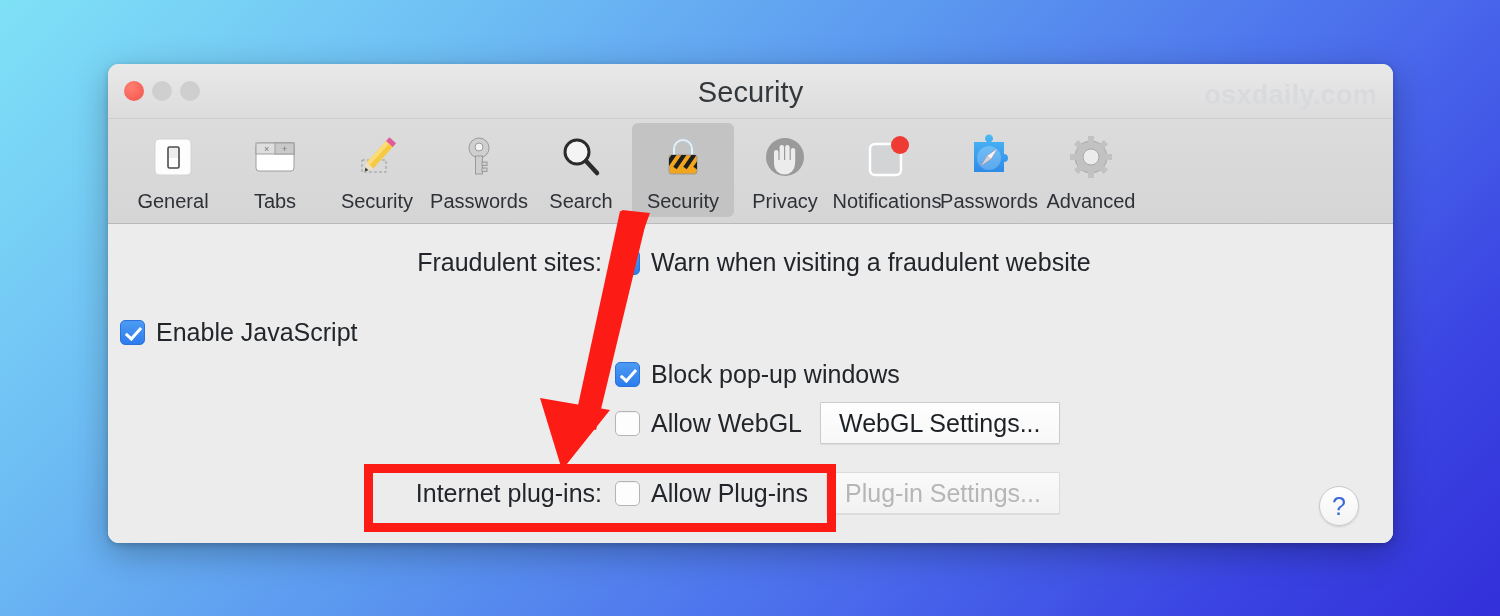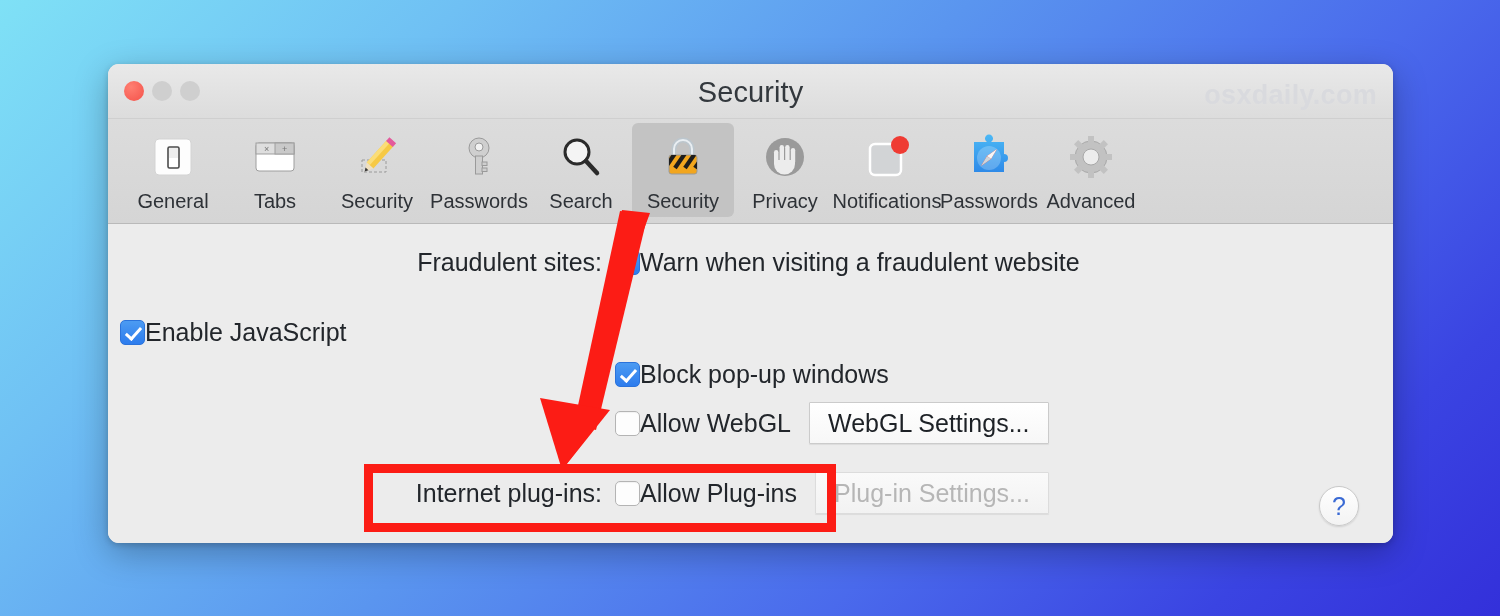--- a/index.html
+++ b/index.html
@@ -124,20 +124,21 @@
     width: 495px;
     text-align: right;
     font-size: 25px;
     color: #22262b;
     padding-right: 13px;
     box-sizing: border-box;
   }
   .opt {
     display: flex;
     align-items: center;
+    gap: 11px;
   }
   .opt-text {
     font-size: 25px;
     color: #22262b;
     white-space: nowrap;
   }
   .cb {
     width: 25px; height: 25px;
     border-radius: 5px;
     box-sizing: border-box;

